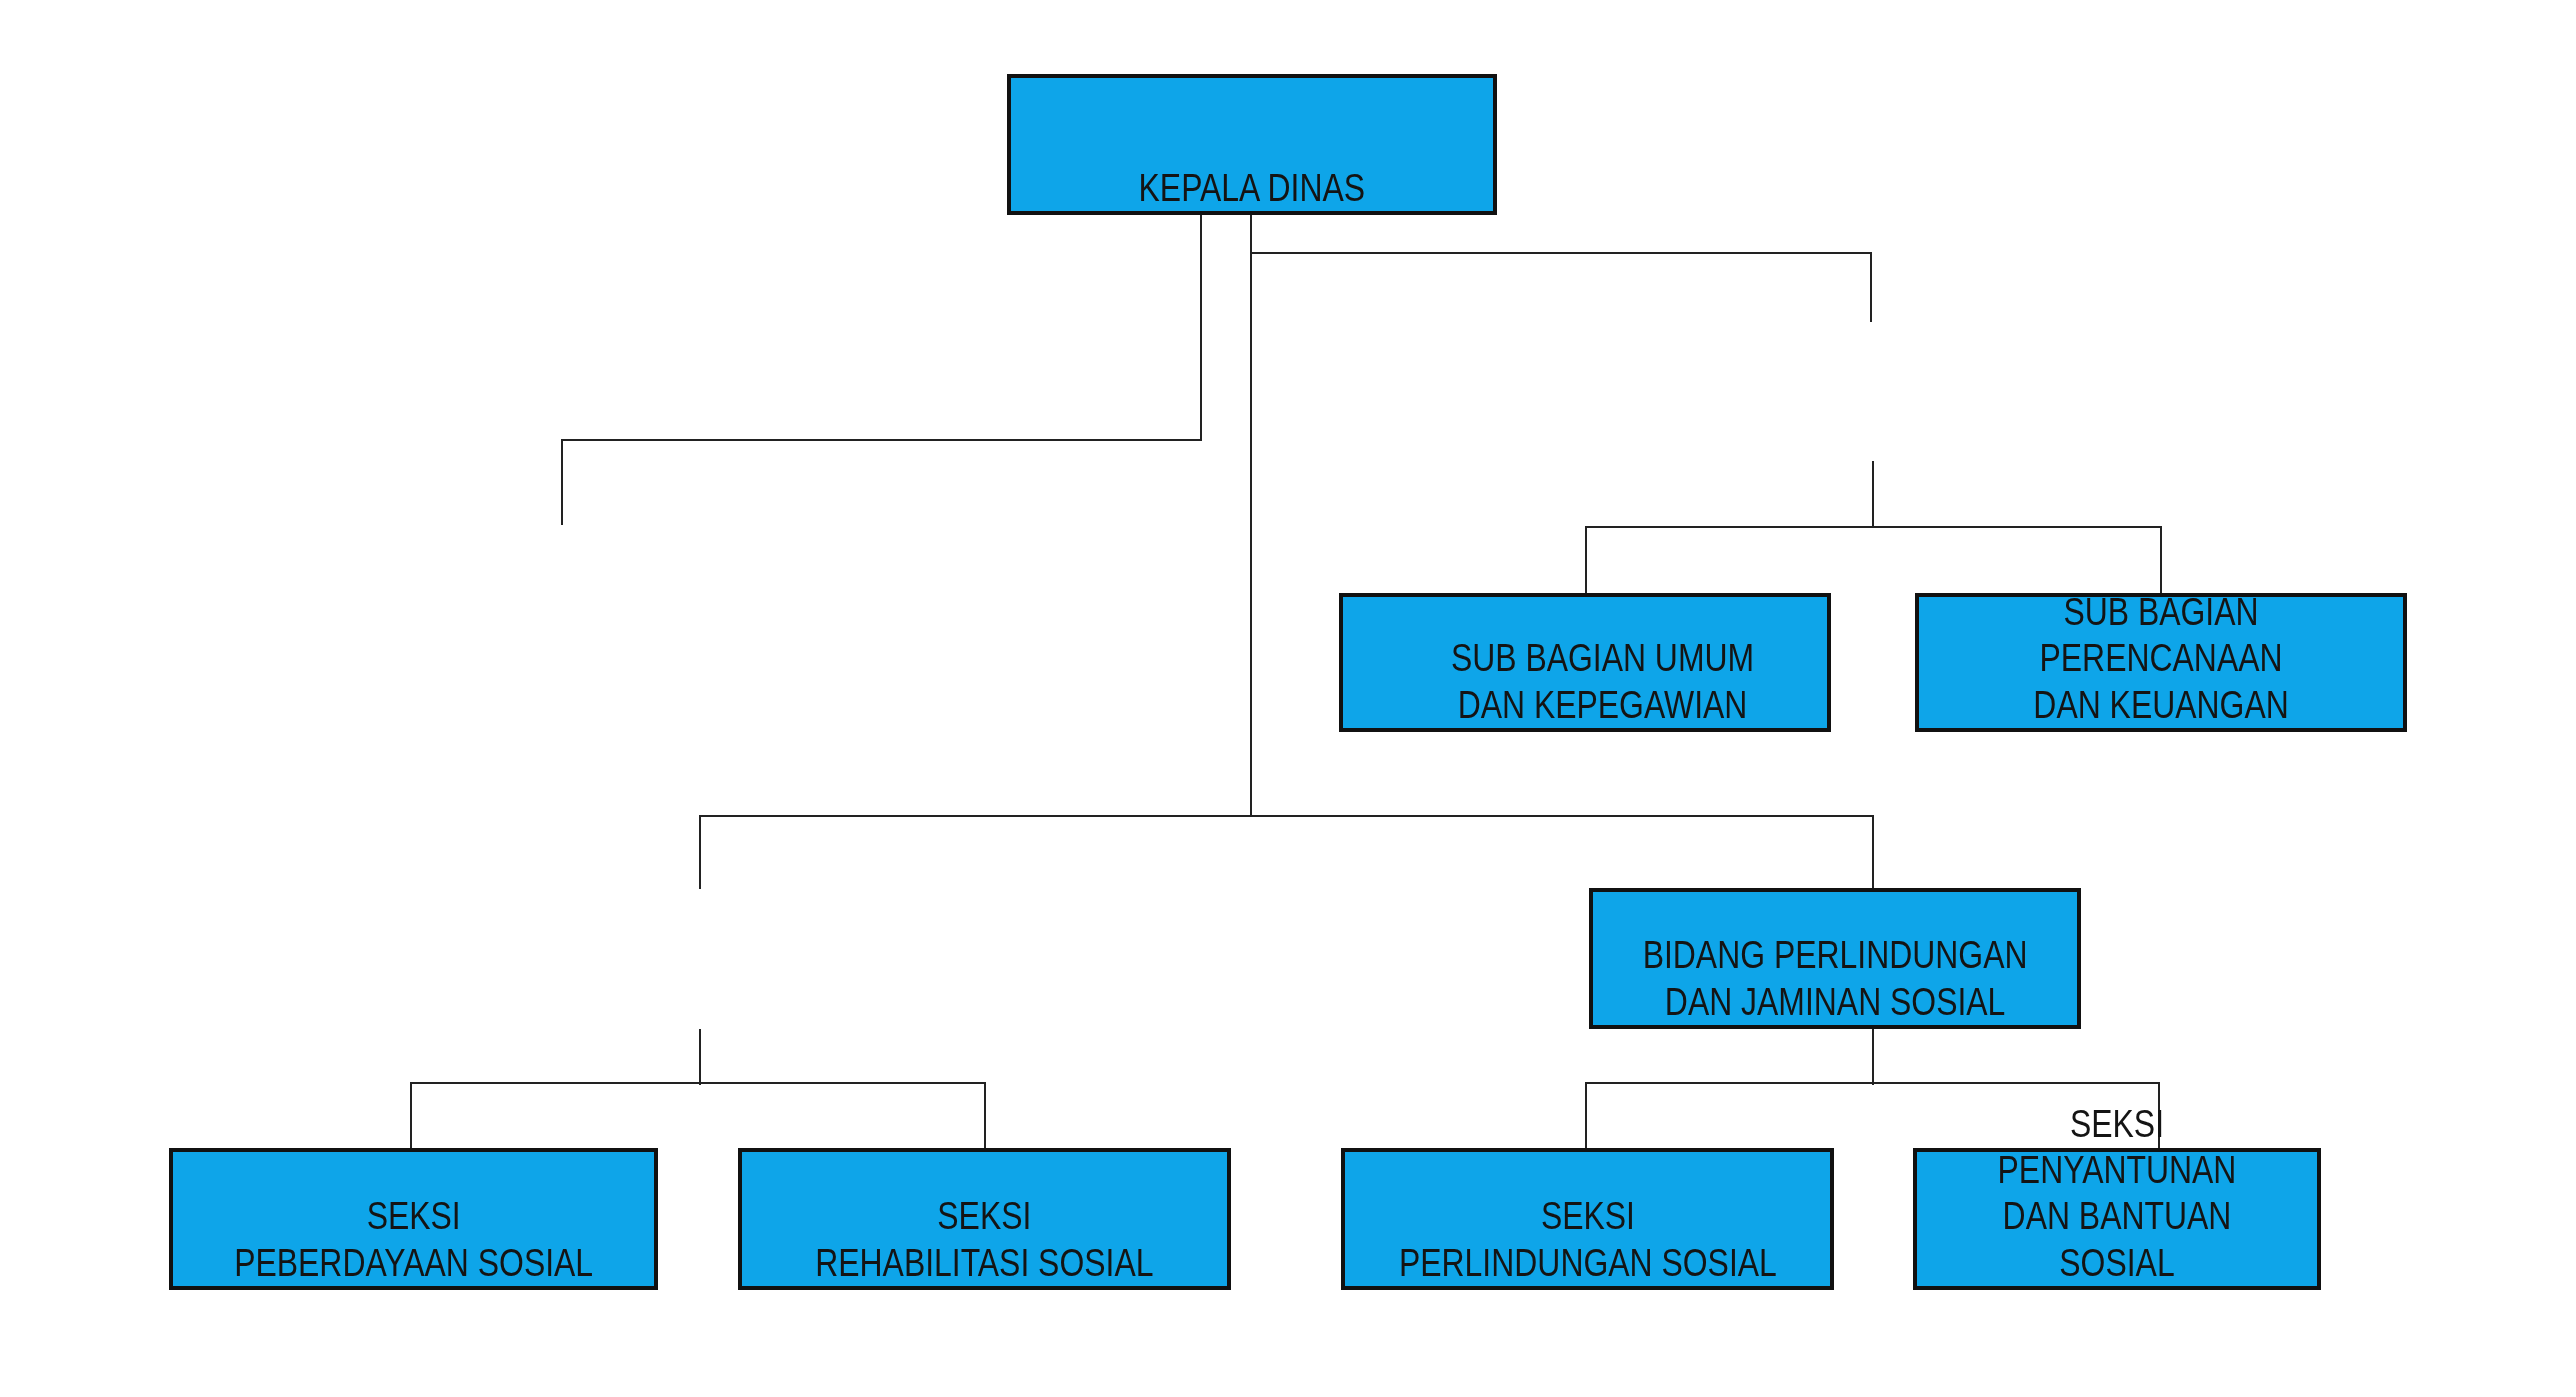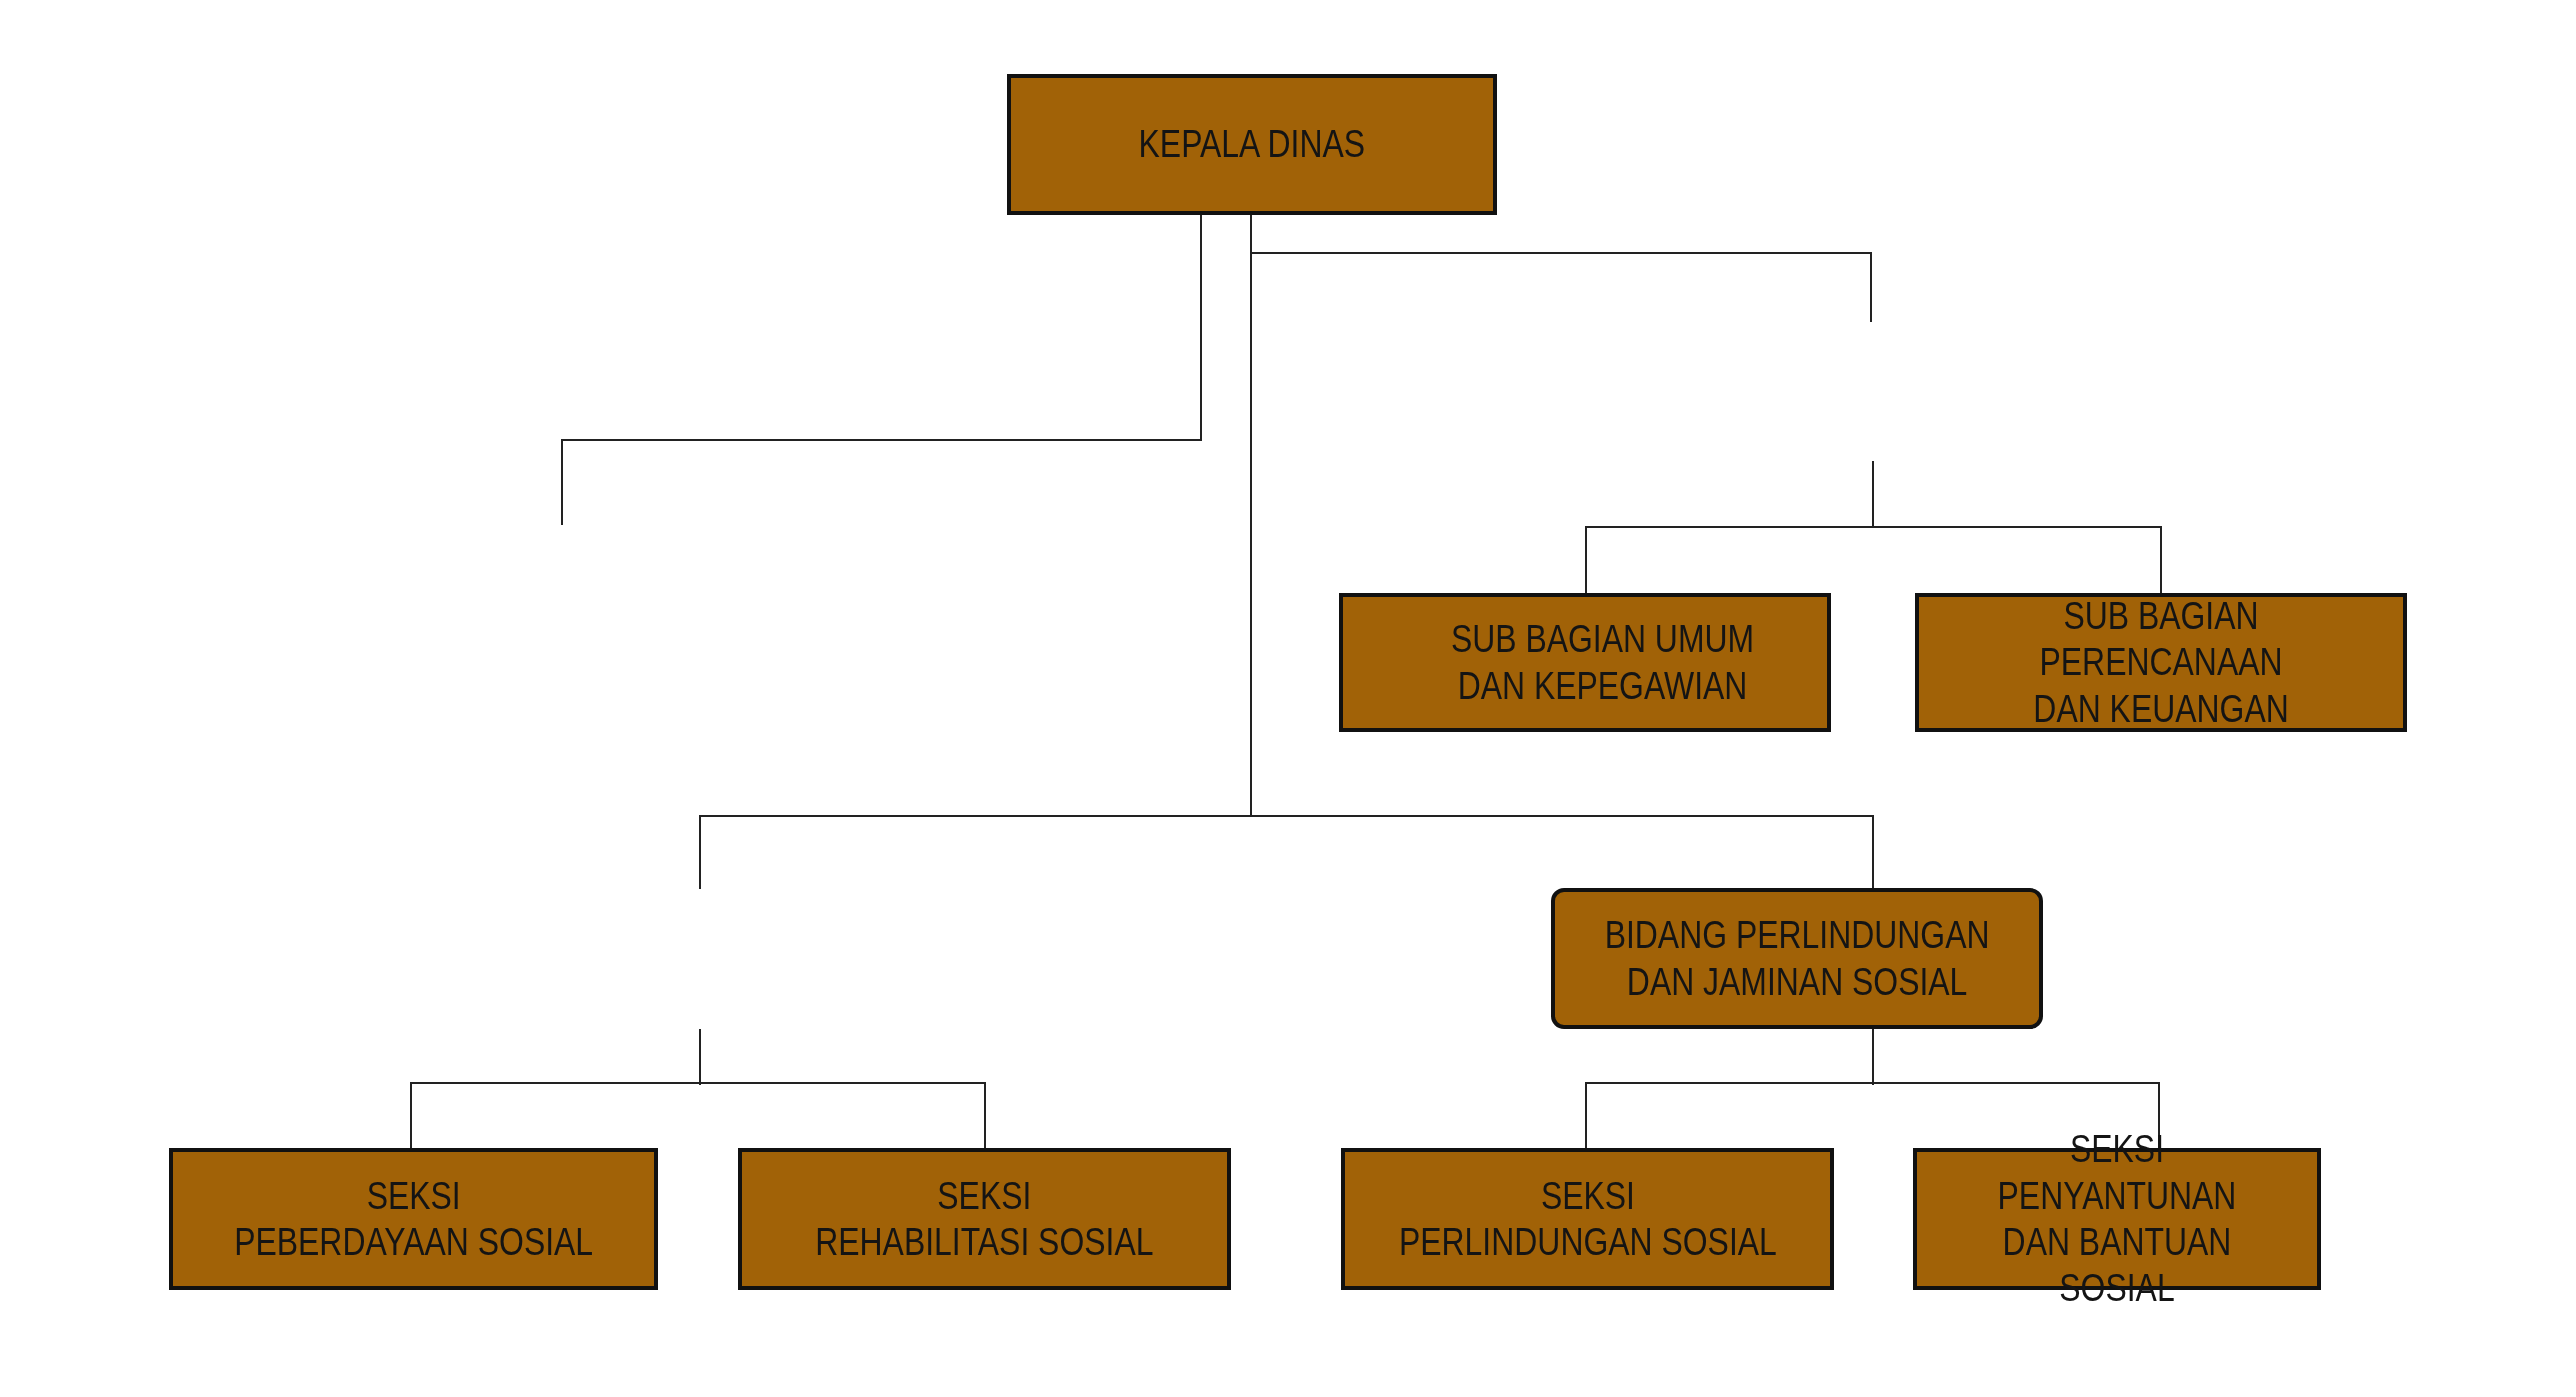--- a/index.html
+++ b/index.html
@@ -10,23 +10,23 @@
   }
   html,body{margin:0;padding:0;background:var(--bg);}
   body{width:2576px;height:1397px;overflow:hidden;
        font-family:"Liberation Sans","DejaVu Sans",sans-serif;}
   .canvas{position:relative;width:2576px;height:1397px;background:var(--bg);}
 
   
   .node{
     position:absolute;
     box-sizing:border-box;
-    background:#a16207;
+    background:#0ea5e9;
     border:4px solid var(--border);
-    display:flex;align-items:center;justify-content:center;
+    display:flex;align-items:flex-end;justify-content:center;
     text-align:center;
   }
   .label{
     display:block;
     white-space:pre-line;
     font-size:38px;
     line-height:1.22;
     font-weight:400;
     color:var(--text);
     letter-spacing:0px;
@@ -34,21 +34,21 @@
     transform-origin:50% 50%;
   }
 
   
   #n-kepala-dinas        {left:1007px;top:74px; width:490px;height:141px;border-width:4.7px;}
   #n-sekretariat         {left:1629px;top:320px; width:491px;height:141px;}
   #n-kelompok            {left:318px; top:522px; width:488px;height:220px;}
   #n-sub-umum            {left:1339px;top:593px; width:492px;height:139px;padding-left:36px;}
   #n-sub-perencanaan     {left:1915px;top:593px; width:492px;height:139px;}
   #n-bidang-pemberdayaan {left:455px; top:888px;width:489px;height:141px;}
-  #n-bidang-perlindungan {left:1551px;top:888px;width:492px;height:141px;border-radius:13px;}
+  #n-bidang-perlindungan {left:1589px;top:888px;width:492px;height:141px;}
   #n-seksi-peberdayaan   {left:169px; top:1148px;width:489px;height:142px;}
   #n-seksi-rehabilitasi  {left:738px;top:1148px;width:493px;height:142px;}
   #n-seksi-perlindungan  {left:1341px;top:1148px;width:493px;height:142px;}
   #n-seksi-penyantunan   {left:1913px;top:1148px;width:408px;height:142px;}
 
   
   .line{position:absolute;background:var(--line);}
   .line.v{width:2px;}
   .line.h{height:2px;}
 </style>

